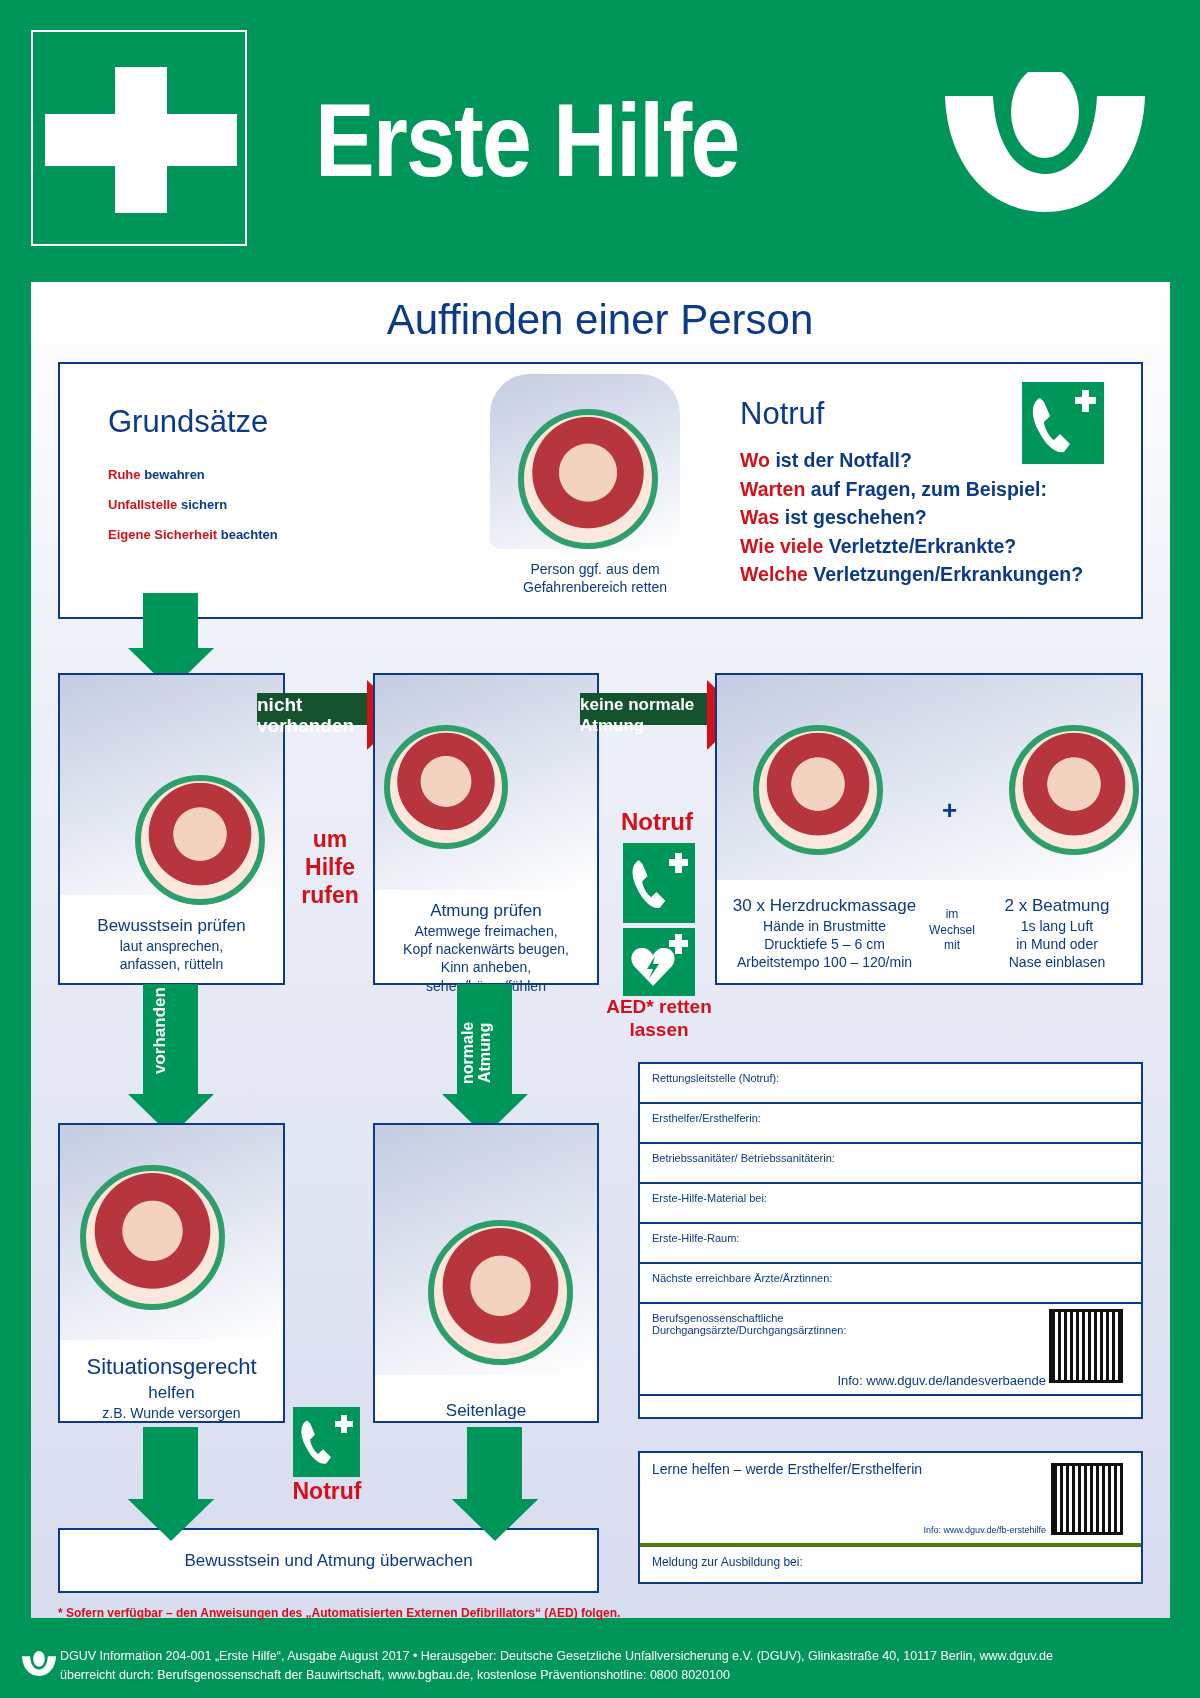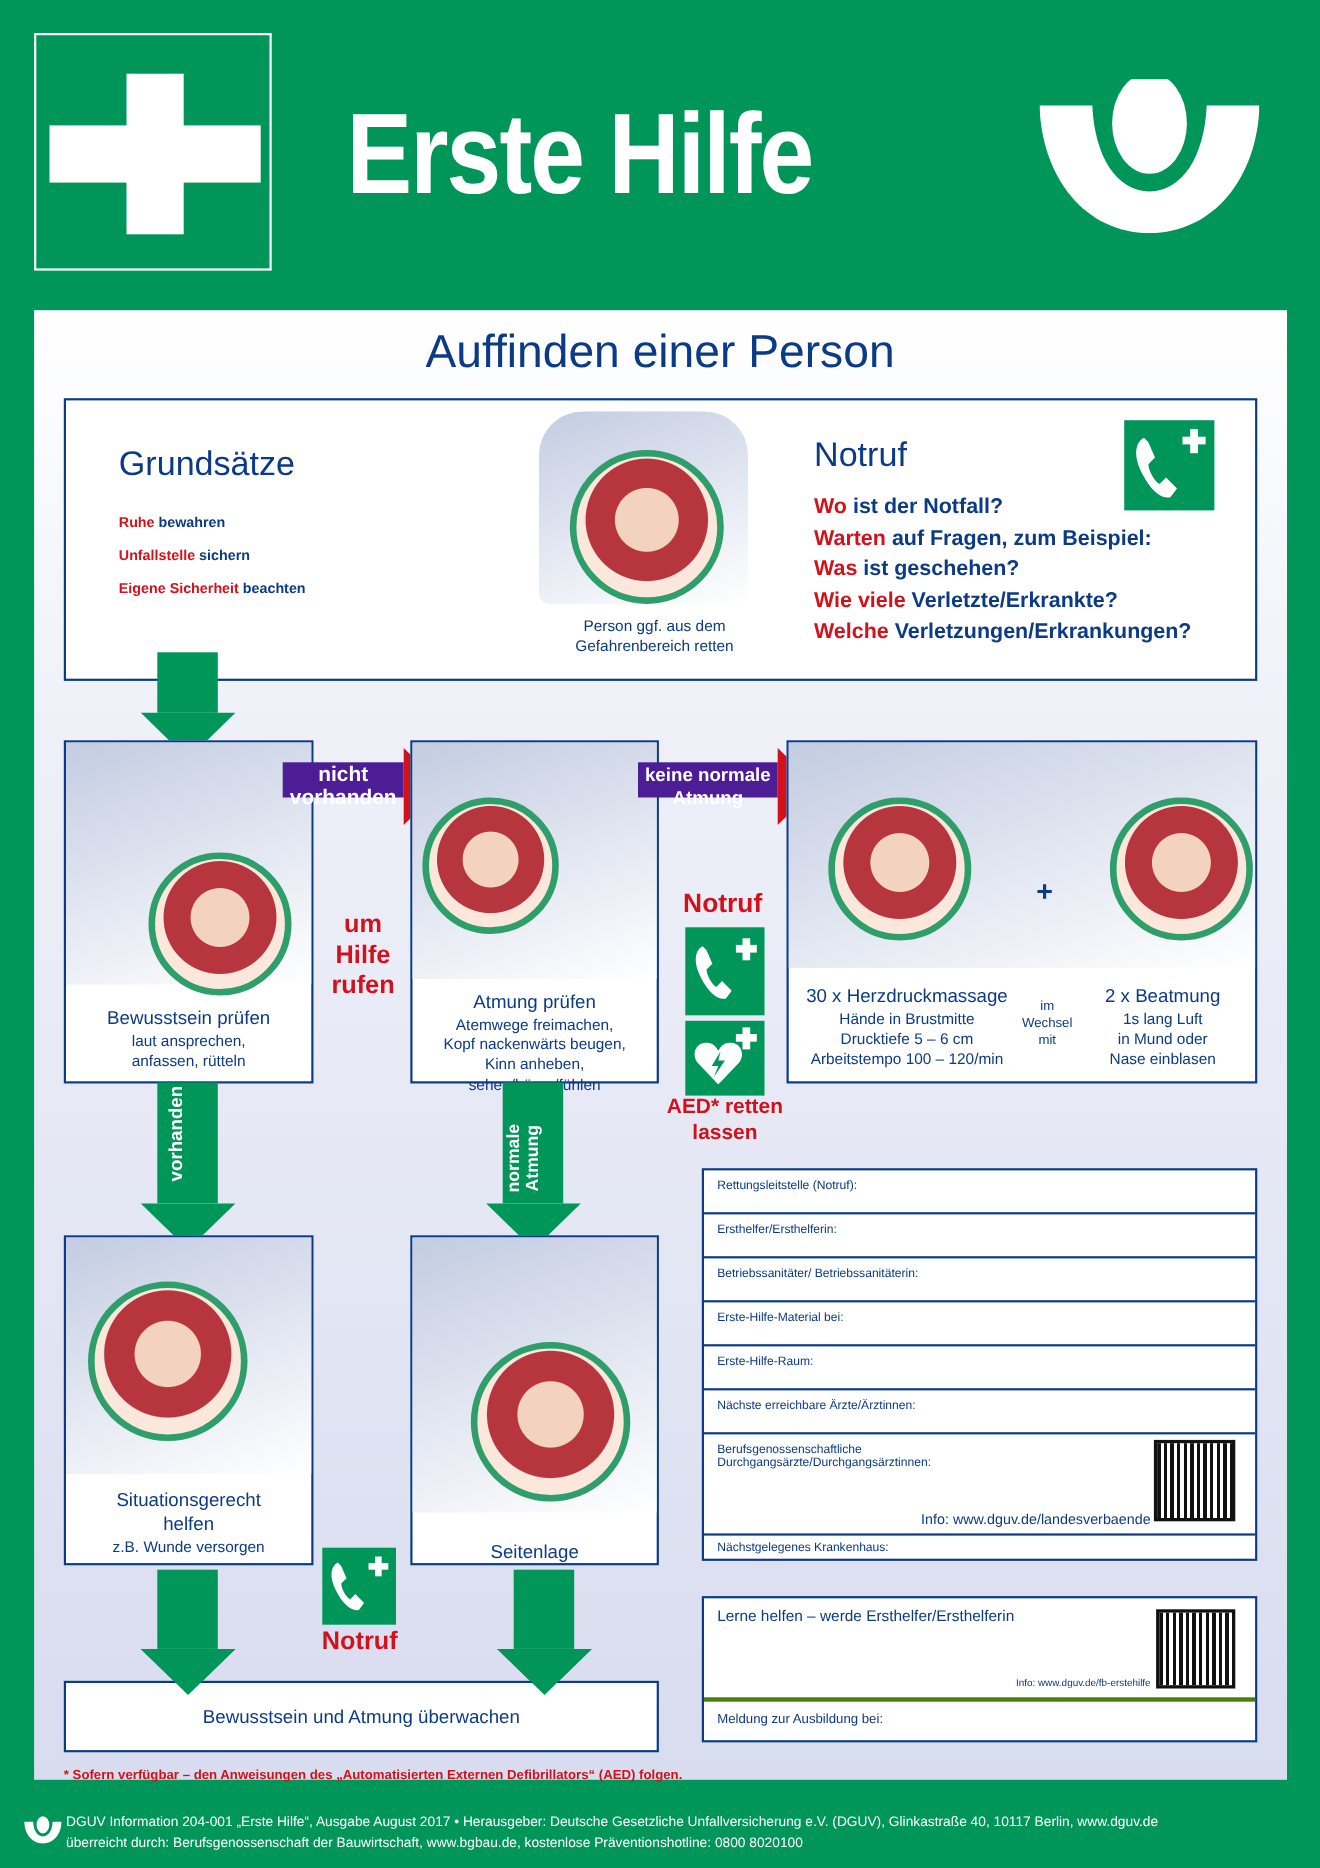--- a/index.html
+++ b/index.html
@@ -12,21 +12,21 @@
   .cross-h{left:12px;top:82px;width:192px;height:52px;background:#fff}
   .main-title{left:315px;top:88px;font-size:104px;font-weight:bold;color:#fff;letter-spacing:-2px;transform:scaleX(0.86);transform-origin:left top;line-height:1}
   .panel{left:31px;top:282px;width:1139px;height:1336px;background:linear-gradient(#ffffff 0%,#eef0f8 30%,#d8dcef 100%);}
   .box{position:absolute;background:#fff;border:2px solid #0b3a86}
   .h2{font-weight:normal;color:#0b3a86}
   .sm{font-size:14px;color:#0b3a86;line-height:1.3;text-align:center}
   .arrow-down{position:absolute}
   .arrow-down .shaft{position:absolute;background:#00965a}
   .arrow-down .head{position:absolute;width:0;height:0;border-left-style:solid;border-right-style:solid;border-top-style:solid;border-left-color:transparent;border-right-color:transparent;border-top-color:#00965a}
   .red-arrow{position:absolute;height:70px}
-  .red-arrow .body{position:absolute;left:0;top:13px;height:32px;background:#4c1d95;color:#fff;font-weight:bold;font-size:19px;text-align:center;line-height:21px;padding-top:1px}
+  .red-arrow .body{position:absolute;left:0;top:13px;height:32px;background:#14532d;color:#fff;font-weight:bold;font-size:19px;text-align:left;line-height:21px;padding-top:1px}
   .red-arrow .tip{position:absolute;top:0;width:0;height:0;border-top:35px solid transparent;border-bottom:35px solid transparent;border-left:36px solid #d2111b}
   .circle{position:absolute;border:6px solid #2e9e6b;border-radius:50%;background:radial-gradient(circle at 50% 45%,#f3d3c0 0%,#f3d3c0 30%,#b7363e 31%,#b7363e 58%,#fbe7dc 59%)}
   .sign{position:absolute;background:#00965a}
   .sign .plus-v{position:absolute;background:#fff}
   .sign .plus-h{position:absolute;background:#fff}
   .row-line{position:absolute;left:0;width:100%;height:40px;border-bottom:2px solid #0b3a86;font-size:11px;color:#0b3a86;padding:8px 0 0 12px}
   .figure{position:absolute;background:linear-gradient(160deg,#b9c3dc 0%,#dfe4f0 55%,#ffffff 100%);opacity:.85}
   .qr{position:absolute;background:
       repeating-linear-gradient(90deg,#111 0 3px,#fff 3px 6px),
       #fff;border:3px solid #111}
@@ -182,21 +182,21 @@
   <div class="abs" style="left:17px;top:100px;transform:rotate(-90deg);transform-origin:left top;color:#fff;font-weight:bold;font-size:16px;line-height:17px;white-space:nowrap;text-align:center">
     <div>normale</div>
     <div>Atmung</div>
   </div>
 </div>
 
 <div class="box" style="left:58px;top:1123px;width:227px;height:300px">
   <div class="figure" style="left:0;top:0;width:223px;height:215px"></div>
   <div class="circle" style="left:20px;top:40px;width:145px;height:145px"></div>
   <div class="abs sm" style="left:0;top:228px;width:223px">
-    <div class="h2" style="font-size:17px">Situationsgerecht</div>
+    <div class="h2" style="font-size:22px">Situationsgerecht</div>
     <div class="h2" style="font-size:17px">helfen</div>
     <div>z.B. Wunde versorgen</div>
   </div>
 </div>
 
 <div class="box" style="left:373px;top:1123px;width:226px;height:300px">
   <div class="figure" style="left:0;top:0;width:222px;height:250px"></div>
   <div class="circle" style="left:53px;top:95px;width:145px;height:145px"></div>
   <div class="abs sm" style="left:0;top:275px;width:222px">
     <div class="h2" style="font-size:17px">Seitenlage</div>
@@ -238,21 +238,20 @@
   <div class="row-line" style="top:40px"><span>Ersthelfer/Ersthelferin:</span></div>
   <div class="row-line" style="top:120px"><span>Erste-Hilfe-Material bei:</span></div>
   <div class="row-line" style="top:160px"><span>Erste-Hilfe-Raum:</span></div>
   <div class="row-line" style="top:200px"><span>Nächste erreichbare Ärzte/Ärztinnen:</span></div>
   <div class="row-line" style="top:240px;height:92px;font-size:11px">
     <div>Berufsgenossenschaftliche</div>
     <div>Durchgangsärzte/Durchgangsärztinnen:</div>
     <div class="abs" style="right:95px;bottom:6px;font-size:13px">Info: www.dguv.de/landesverbaende</div>
     <div class="qr" style="right:18px;top:5px;width:74px;height:74px"></div>
   </div>
-  <div class="row-line" style="top:332px;border-bottom:none;height:25px;padding-top:5px"><span>Nächstgelegenes Krankenhaus:</span></div>
 </div>
 
 <div class="box" style="left:638px;top:1451px;width:505px;height:133px">
   <div class="abs h2" style="left:12px;top:8px;font-size:14px">Lerne helfen – werde Ersthelfer/Ersthelferin</div>
   <div class="abs" style="right:95px;top:72px;font-size:9px;color:#0b3a86">Info: www.dguv.de/fb-erstehilfe</div>
   <div class="qr" style="right:18px;top:10px;width:72px;height:72px"></div>
   <div class="row-line" style="top:90px;height:41px;border-bottom:none;border-top:4px solid #4d7c0f;font-size:12px"><span>Meldung zur Ausbildung bei:</span></div>
 </div>
 
 <div class="abs red" style="left:58px;top:1606px;font-size:12px;font-weight:bold">* Sofern verfügbar – den Anweisungen des „Automatisierten Externen Defibrillators“ (AED) folgen.</div>

